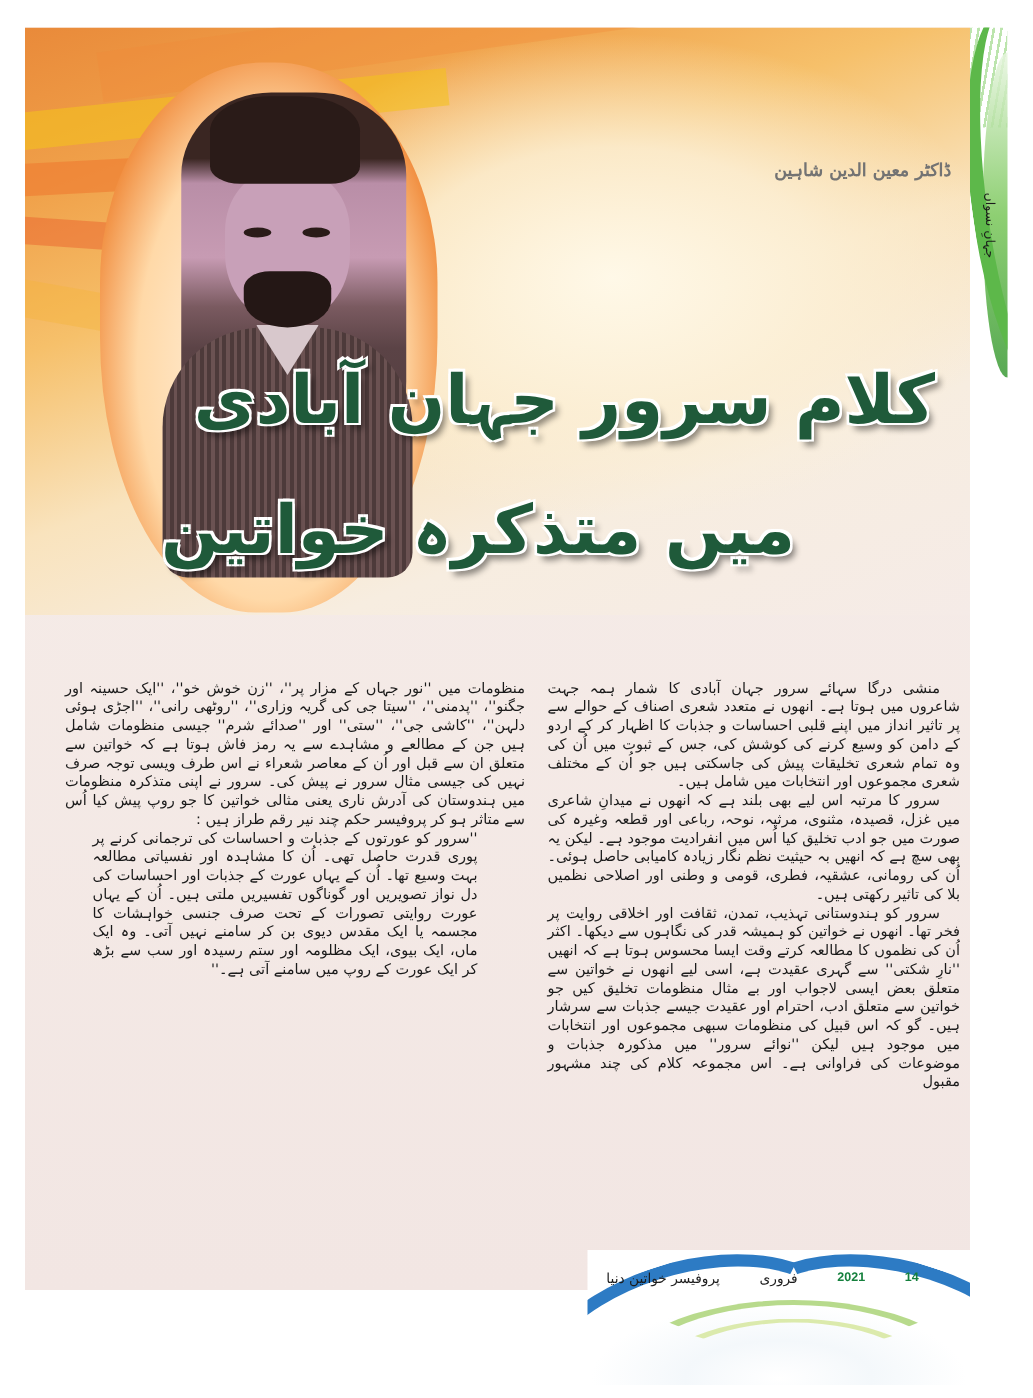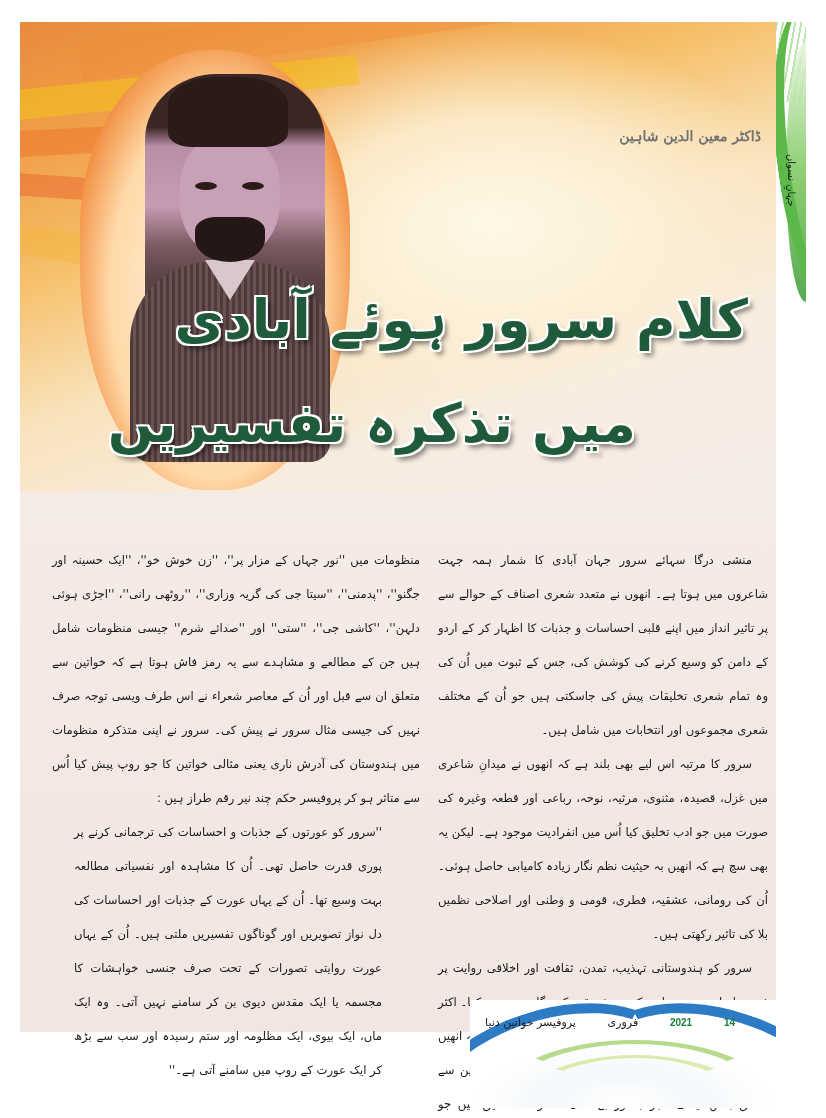--- a/index.html
+++ b/index.html
@@ -96,21 +96,21 @@
     font-family: "DejaVu Sans", sans-serif; font-weight: bold;
     color: #1f5a3a;
     text-shadow: 2px 2px 0 #ffffff, -2px -2px 0 #ffffff, 2px -2px 0 #ffffff, -2px 2px 0 #ffffff, 4px 5px 5px rgba(0,0,0,0.45);
   }
   .title.line1 { right: 78px; top: 288px; font-size: 54px; letter-spacing: 1px; }
   .title.line2 { right: 190px; top: 392px; font-size: 54px; }
 
   .col {
     position: absolute; direction: rtl; text-align: justify; text-align-last: right;
     font-family: "DejaVu Sans", sans-serif; font-size: 11.6px; color: #1a1a1a;
-    line-height: 34px;
+    line-height: 15px;
   }
   .col.right { left: 438px; top: 543px; width: 330px; }
   .col.left  { left: 52px;  top: 543px; width: 368px; }
   .col p { margin: 0; }
   .col .para-indent { text-indent: 16px; }
   .col .quote { padding-right: 38px; padding-left: 22px; }
 
   .footer-banner {
     position: absolute; left: 470px; top: 1000px; width: 306px; height: 108px;
     background: radial-gradient(ellipse 150px 60px at 50% 95%, #ffffff 0%, #f4f8fb 50%, #ffffff 100%);
@@ -155,22 +155,22 @@
 
 <div class="side-tab">
   <div class="rays"></div>
   <div class="swoosh2"></div>
   <div class="swoosh1"></div>
 </div>
 <div class="side-label">جہانِ نسواں</div>
 
 <div class="author">ڈاکٹر معین الدین شاہین</div>
 
-<div class="title line1">کلام سرور ہوئے آبادی</div>
-<div class="title line2">میں تذکرہ تفسیریں</div>
+<div class="title line1">کلام سرور جہان آبادی</div>
+<div class="title line2">میں متذکرہ خواتین</div>
 
 <div class="col right">
   <p class="para-indent">منشی درگا سہائے سرور جہان آبادی کا شمار ہمہ جہت شاعروں میں ہوتا ہے۔ انھوں نے متعدد شعری اصناف کے حوالے سے پر تاثیر انداز میں اپنے قلبی احساسات و جذبات کا اظہار کر کے اردو کے دامن کو وسیع کرنے کی کوشش کی، جس کے ثبوت میں اُن کی وہ تمام شعری تخلیقات پیش کی جاسکتی ہیں جو اُن کے مختلف شعری مجموعوں اور انتخابات میں شامل ہیں۔</p>
   <p class="para-indent">سرور کا مرتبہ اس لیے بھی بلند ہے کہ انھوں نے میدانِ شاعری میں غزل، قصیدہ، مثنوی، مرثیہ، نوحہ، رباعی اور قطعہ وغیرہ کی صورت میں جو ادب تخلیق کیا اُس میں انفرادیت موجود ہے۔ لیکن یہ بھی سچ ہے کہ انھیں بہ حیثیت نظم نگار زیادہ کامیابی حاصل ہوئی۔ اُن کی رومانی، عشقیہ، فطری، قومی و وطنی اور اصلاحی نظمیں بلا کی تاثیر رکھتی ہیں۔</p>
   <p class="para-indent">سرور کو ہندوستانی تہذیب، تمدن، ثقافت اور اخلاقی روایت پر فخر تھا۔ انھوں نے خواتین کو ہمیشہ قدر کی نگاہوں سے دیکھا۔ اکثر اُن کی نظموں کا مطالعہ کرتے وقت ایسا محسوس ہوتا ہے کہ انھیں ''نارِ شکتی'' سے گہری عقیدت ہے، اسی لیے انھوں نے خواتین سے متعلق بعض ایسی لاجواب اور بے مثال منظومات تخلیق کیں جو خواتین سے متعلق ادب، احترام اور عقیدت جیسے جذبات سے سرشار ہیں۔ گو کہ اس قبیل کی منظومات سبھی مجموعوں اور انتخابات میں موجود ہیں لیکن ''نوائے سرور'' میں مذکورہ جذبات و موضوعات کی فراوانی ہے۔ اس مجموعہ کلام کی چند مشہور مقبول</p>
 </div>
 
 <div class="col left">
   <p>منظومات میں ''نور جہاں کے مزار پر''، ''زن خوش خو''، ''ایک حسینہ اور جگنو''، ''پدمنی''، ''سیتا جی کی گریہ وزاری''، ''روٹھی رانی''، ''اجڑی ہوئی دلہن''، ''کاشی جی''، ''ستی'' اور ''صدائے شرم'' جیسی منظومات شامل ہیں جن کے مطالعے و مشاہدے سے یہ رمز فاش ہوتا ہے کہ خواتین سے متعلق ان سے قبل اور اُن کے معاصر شعراء نے اس طرف ویسی توجہ صرف نہیں کی جیسی مثال سرور نے پیش کی۔ سرور نے اپنی متذکرہ منظومات میں ہندوستان کی آدرش ناری یعنی مثالی خواتین کا جو روپ پیش کیا اُس سے متاثر ہو کر پروفیسر حکم چند نیر رقم طراز ہیں :</p>
   <p class="quote">''سرور کو عورتوں کے جذبات و احساسات کی ترجمانی کرنے پر پوری قدرت حاصل تھی۔ اُن کا مشاہدہ اور نفسیاتی مطالعہ بہت وسیع تھا۔ اُن کے یہاں عورت کے جذبات اور احساسات کی دل نواز تصویریں اور گوناگوں تفسیریں ملتی ہیں۔ اُن کے یہاں عورت روایتی تصورات کے تحت صرف جنسی خواہشات کا مجسمہ یا ایک مقدس دیوی بن کر سامنے نہیں آتی۔ وہ ایک ماں، ایک بیوی، ایک مظلومہ اور ستم رسیدہ اور سب سے بڑھ کر ایک عورت کے روپ میں سامنے آتی ہے۔''</p>

